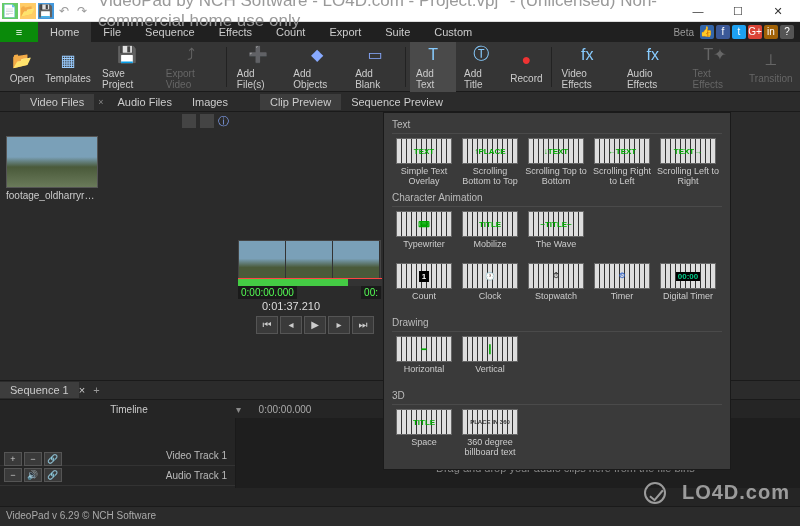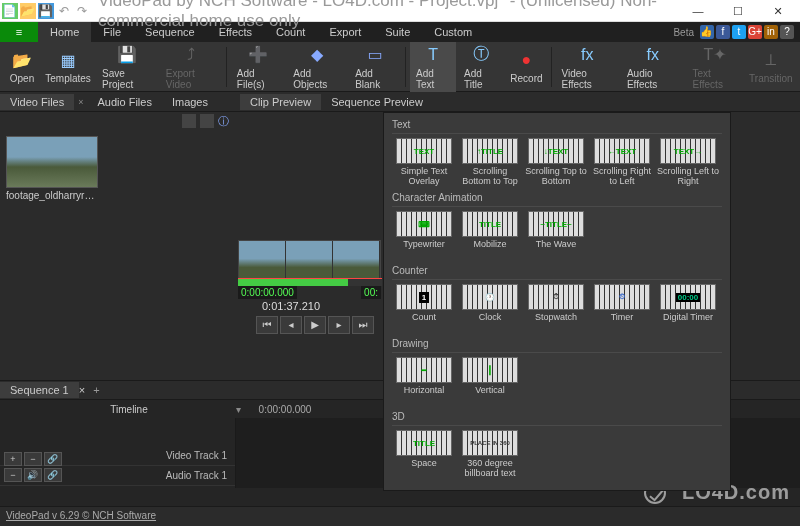--- a/index.html
+++ b/index.html
@@ -24,21 +24,21 @@
 .menutabs .social span { width: 14px; height: 14px; font-size: 10px; text-align: center; line-height: 14px; color: #fff; border-radius: 2px; }
 
 
 .ribbon { height: 50px; background: #353535; display: flex; align-items: center; padding: 2px 4px; gap: 2px; border-bottom: 1px solid #1a1a1a; }
 .ribbon .rbtn { display: flex; flex-direction: column; align-items: center; justify-content: center; padding: 2px 6px; color: #ccc; font-size: 10px; gap: 2px; cursor: pointer; min-width: 36px; }
 .ribbon .rbtn.disabled { color: #666; }
 .ribbon .rbtn .ico { width: 22px; height: 22px; display: flex; align-items: center; justify-content: center; font-size: 16px; }
 .ribbon .sep { width: 1px; height: 40px; background: #222; margin: 0 2px; }
 
 
-.paneltabs { height: 20px; background: #2b2b2b; display: flex; align-items: center; font-size: 11px; border-bottom: 1px solid #1a1a1a; }
+.paneltabs { height: 20px; background: #2b2b2b; display: flex; align-items: center; font-size: 11px; border-bottom: 1px solid #1a1a1a; padding-left: 20px; }
 .paneltabs .ptab { padding: 2px 10px; color: #ccc; cursor: pointer; }
 .paneltabs .ptab.active { background: #3d3d3d; }
 .paneltabs .pclose { font-size: 9px; color: #888; padding: 0 4px; }
 
 
 .mainarea { display: flex; height: 268px; }
 .leftpanel { width: 238px; background: #2b2b2b; display: flex; flex-direction: column; }
 .binbar { height: 18px; display: flex; justify-content: flex-end; align-items: center; gap: 4px; padding-right: 6px; }
 .binbar span { width: 14px; height: 14px; background: #444; }
 .bincontent { padding: 6px; }
@@ -81,21 +81,21 @@
 .tlbody { display: flex; height: 70px; }
 .tlleft { width: 236px; border-right: 1px solid #1a1a1a; }
 .tltracks { flex: 1; background: #1e1e1e; position: relative; }
 .tldrop { color: #888; font-size: 11px; position: absolute; left: 200px; top: 44px; }
 .trackrow { height: 20px; display: flex; align-items: center; justify-content: flex-end; padding-right: 8px; font-size: 10px; color: #bbb; border-bottom: 1px solid #333; }
 .trackctrls { position: absolute; left: 4px; bottom: 24px; display: flex; flex-direction: column; gap: 2px; }
 .trackctrls .row { display: flex; gap: 2px; }
 .trackctrls .cbtn { width: 18px; height: 14px; background: #3a3a3a; border: 1px solid #555; font-size: 9px; text-align: center; line-height: 12px; color: #ccc; }
 
 
-.status { height: 18px; background: #2b2b2b; border-top: 1px solid #1a1a1a; display: flex; align-items: center; padding: 0 6px; font-size: 10px; color: #aaa; text-decoration: underline; }
+.status { height: 18px; background: #2b2b2b; border-top: 1px solid #1a1a1a; display: flex; align-items: center; padding: 0 6px; font-size: 10px; color: #aaa; }
 
 
 .watermark { position: absolute; right: 10px; bottom: 22px; font-size: 20px; color: rgba(255,255,255,0.55); font-weight: bold; letter-spacing: 1px; display: flex; align-items: center; gap: 16px; }
 .watermark .wmico { width: 22px; height: 22px; border: 2px solid rgba(255,255,255,0.55); border-radius: 50%; position: relative; }
 .watermark .wmico::after { content: ""; position: absolute; left: 7px; top: 3px; width: 5px; height: 12px; border: 2px solid rgba(255,255,255,0.55); border-top: none; border-left: none; transform: rotate(40deg); }
 
 .greenruler { position: absolute; left: 238px; top: 278px; width: 144px; height: 8px; background: linear-gradient(90deg, #4c4 0 110px, #333 110px); border-top: 1px solid #f44; z-index: 5; }
 </style>
 </head>
 <body>
@@ -256,21 +256,21 @@
     <div class="sectlabel">Text</div>
     <div class="items">
       <div class="item">
           <div class="thico">
             <span class="ovl">TEXT</span>
           </div>
           <div class="ilabel">Simple Text Overlay</div>
         </div>
       <div class="item">
           <div class="thico">
-            <span class="ovl">↑TITLE</span>
+            <span class="ovl">↑PLACE</span>
           </div>
           <div class="ilabel">Scrolling Bottom to Top</div>
         </div>
       <div class="item">
           <div class="thico">
             <span class="ovl">↓TEXT</span>
           </div>
           <div class="ilabel">Scrolling Top to Bottom</div>
         </div>
       <div class="item">
@@ -304,21 +304,20 @@
         </div>
       <div class="item">
           <div class="thico">
             <span class="ovl">~TITLE~</span>
           </div>
           <div class="ilabel">The Wave</div>
         </div>
     </div>
   </div>
   <div class="sect">
-    <div class="sectlabel">Counter</div>
     <div class="items">
       <div class="item">
           <div class="thico">
             <span class="ovl" style="color:#fff;background:#000;padding:1px 3px">1</span>
           </div>
           <div class="ilabel">Count</div>
         </div>
       <div class="item">
           <div class="thico">
             <span class="ovl" style="color:#333">🕐</span>

